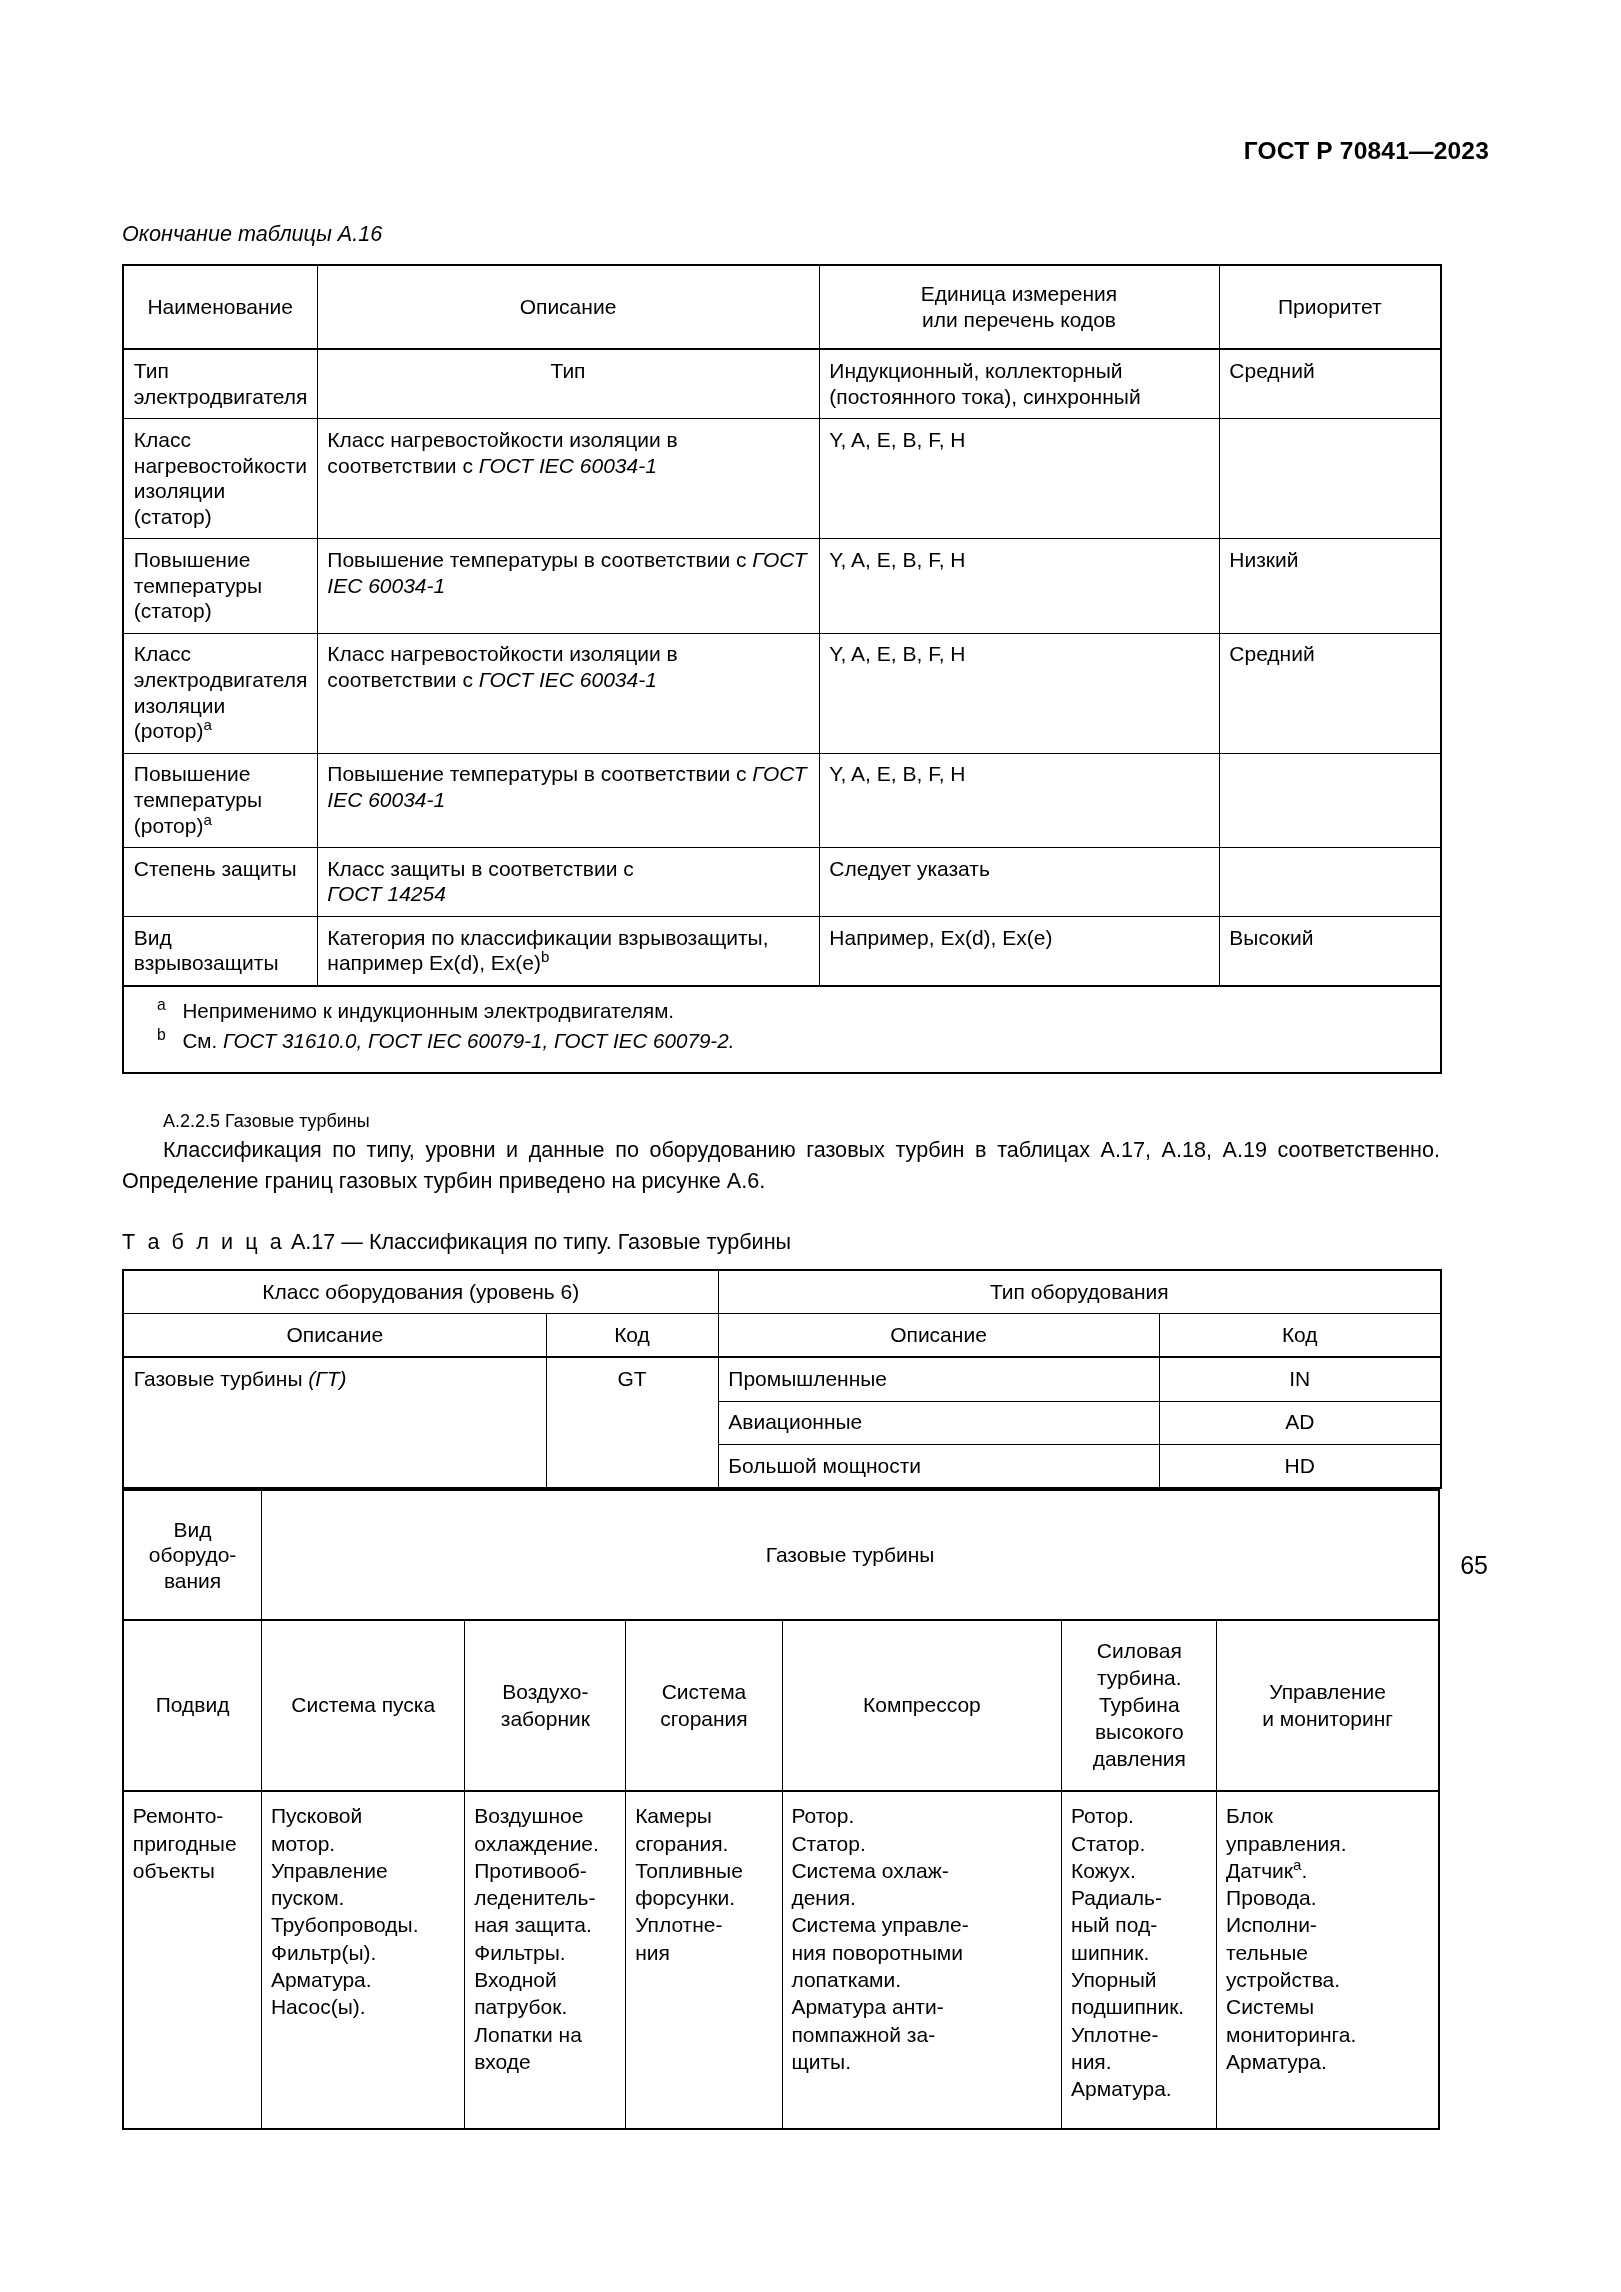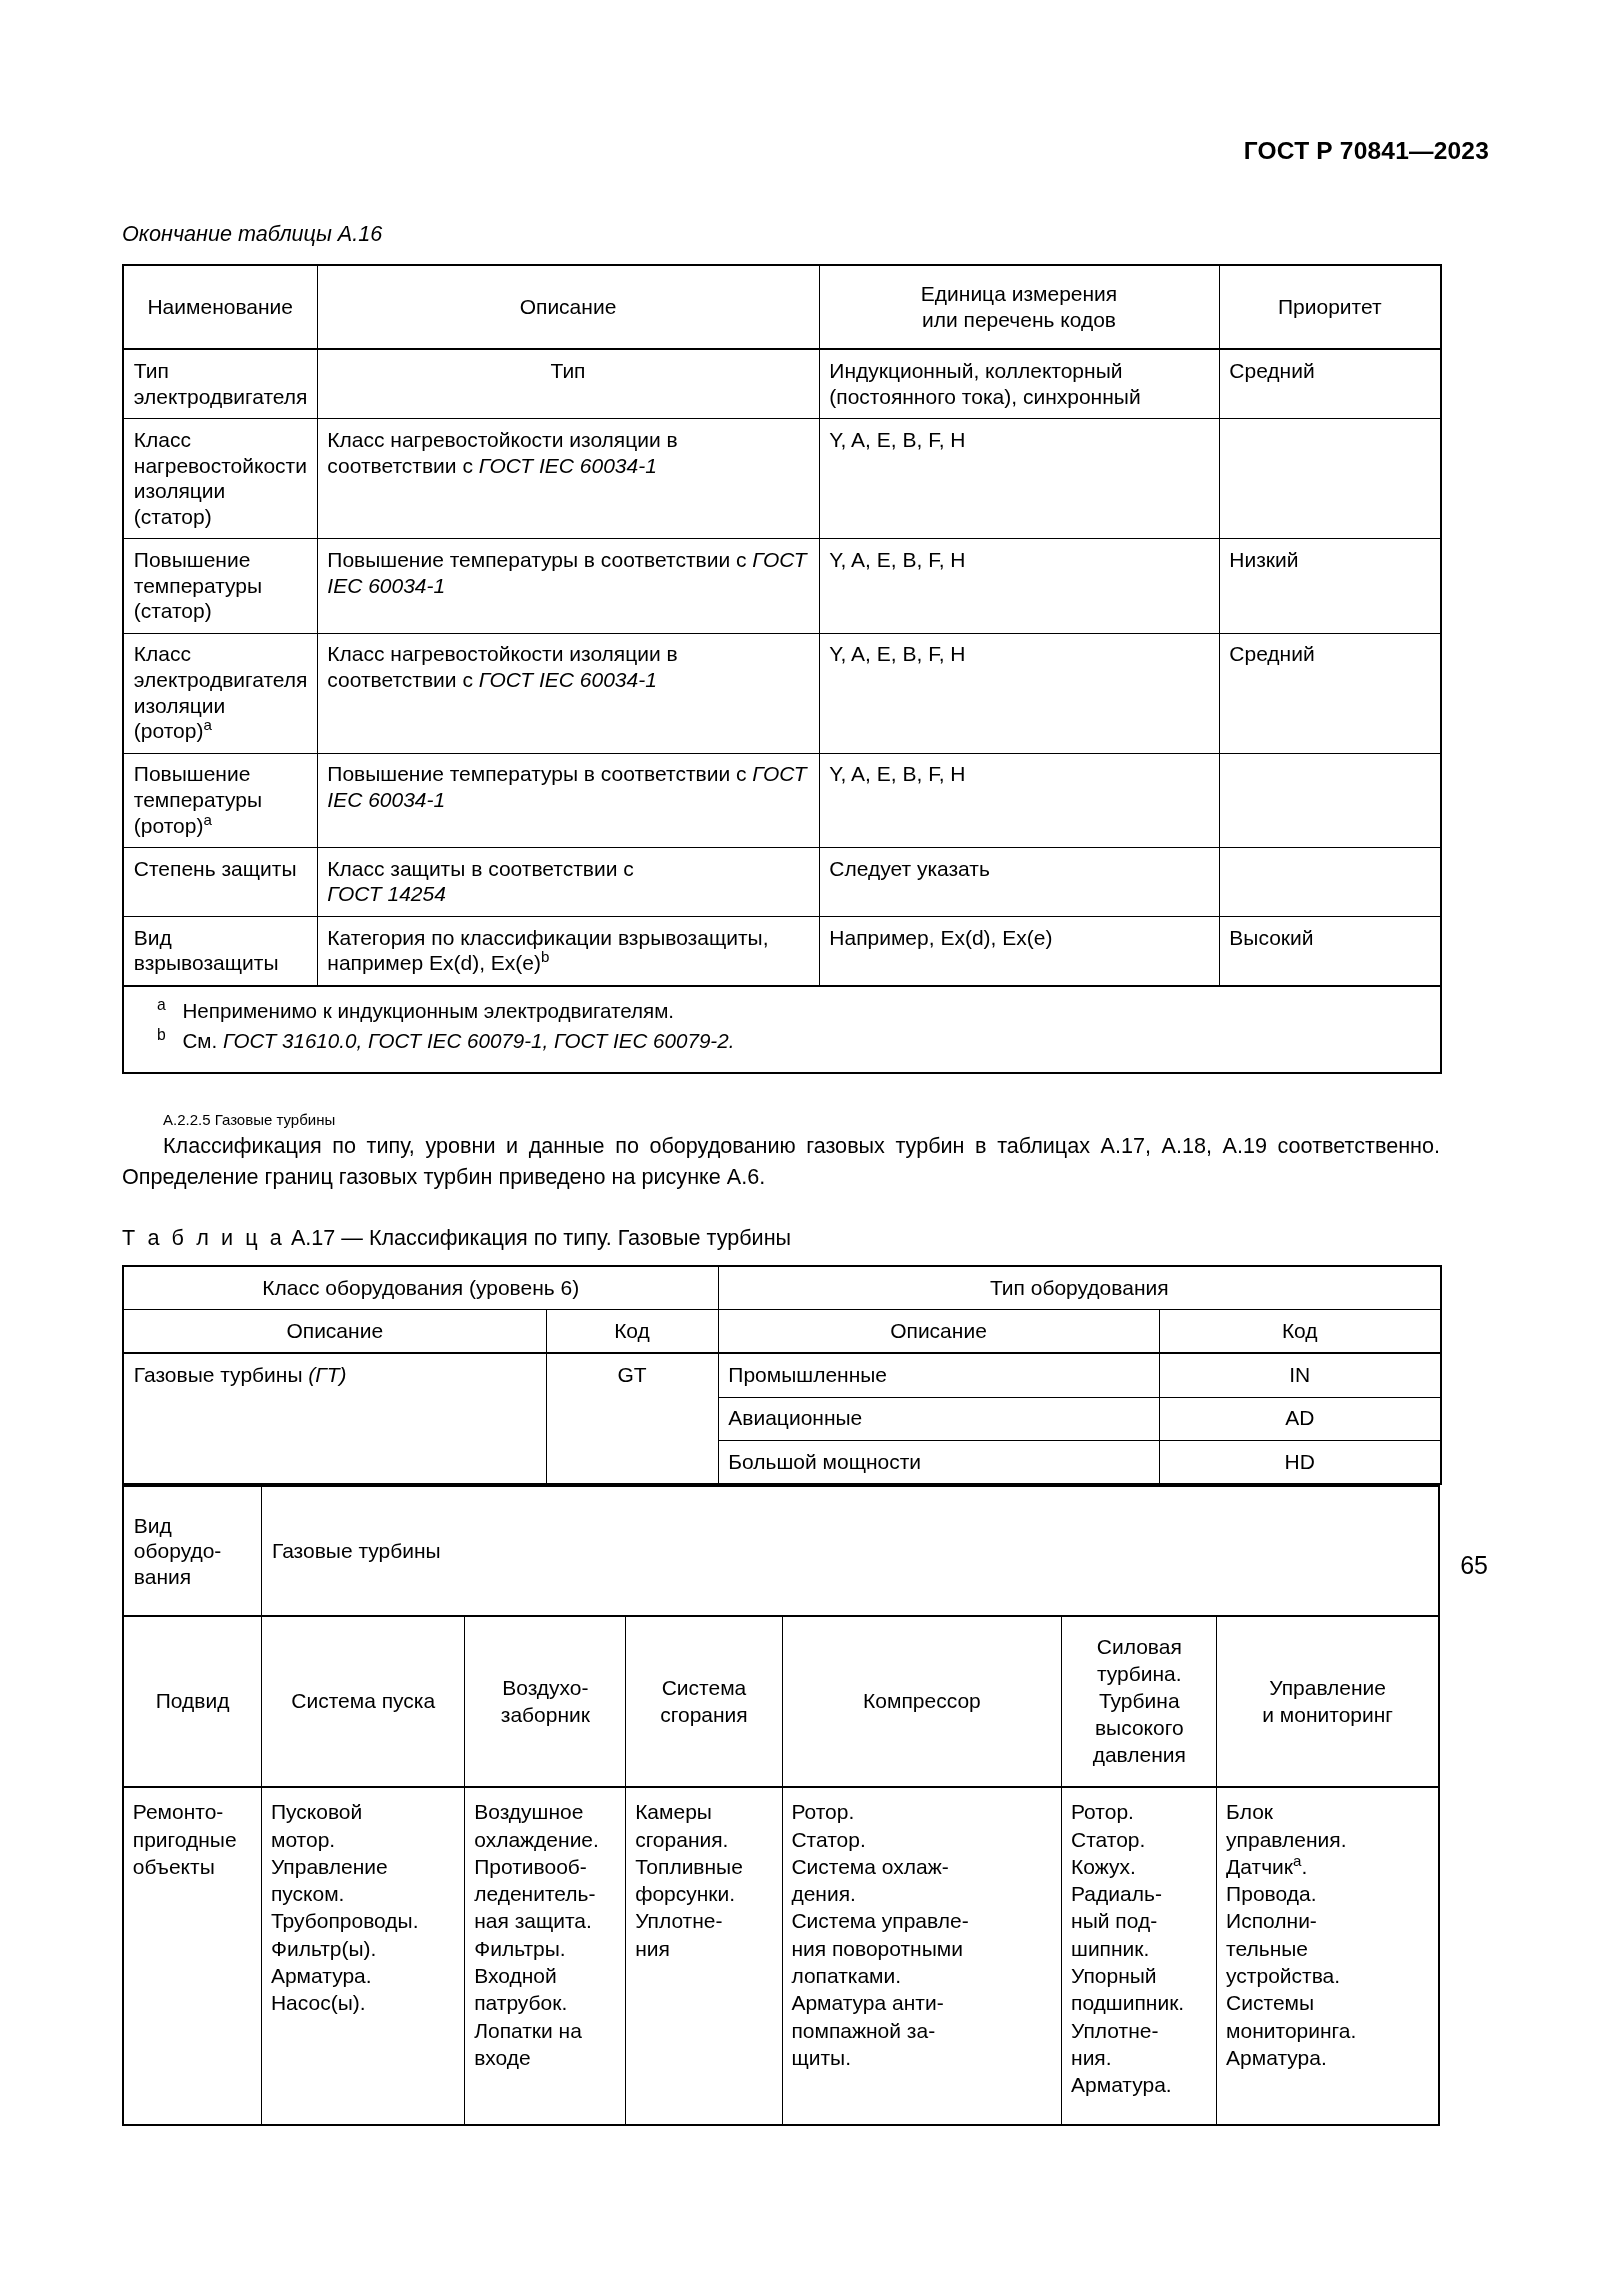--- a/index.html
+++ b/index.html
@@ -85,21 +85,21 @@
     font-size: 20.6px;
   }
   .note-line { margin: 0 0 4.9px 0; position: relative; padding-left: 25.5px; }
   .note-line .mk { position: absolute; left: 0; top: -3.9px; font-size: 15.7px; }
 
   
   .sec {
     margin: 37px 0 0 0;
   }
   .sec .h {
-    font-size: 15px;
+    font-size: 18px;
     margin: 0 0 2.9px 0;
     text-indent: 41px;
   }
   .sec .p {
     font-size: 21.6px;
     margin: 0;
     text-indent: 41px;
     text-align: justify;
     line-height: 1.42;
   }
@@ -122,21 +122,21 @@
 
   
   .t18 col.c1 { width: 118px; }
   .t18 col.c2 { width: 173px; }
   .t18 col.c3 { width: 137px; }
   .t18 col.c4 { width: 133px; }
   .t18 col.c5 { width: 238px; }
   .t18 col.c6 { width: 132px; }
   .t18 col.c7 { width: 189px; }
   .t18 td { font-size: 21px; }
-  .t18 .span-head td { text-align: left; vertical-align: middle; padding: 25.5px 9.8px; }
+  .t18 .span-head td { text-align: center; vertical-align: middle; padding: 25.5px 9.8px; }
   .t18 .sub-head td { text-align: center; vertical-align: middle; padding: 17.6px 7.8px; line-height: 1.28; }
   .t18 .body-row td { vertical-align: top; padding: 9.8px 8.8px 25.5px 8.8px; line-height: 1.30; }
 
   .pagenum {
     position: absolute;
     right: 133px;
     bottom: 116px;
     font-size: 25px;
   }
 </style>

